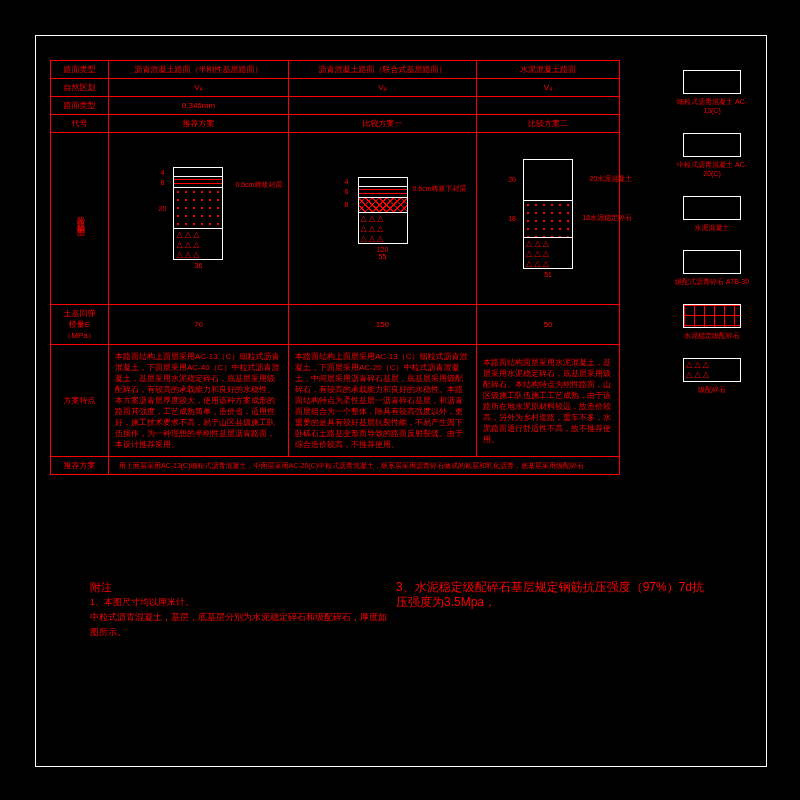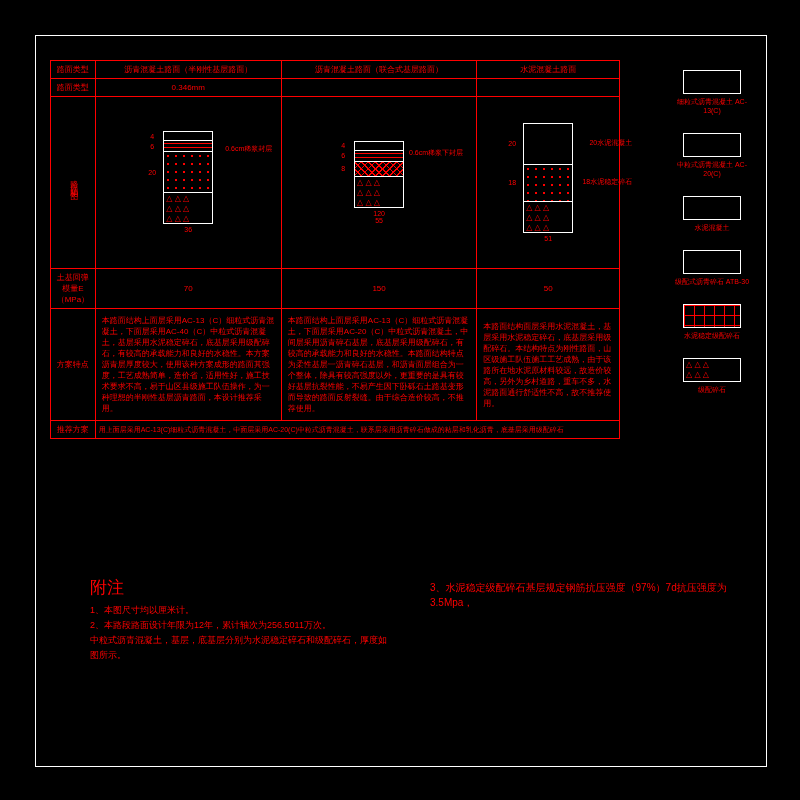--- a/index.html
+++ b/index.html
@@ -1,61 +1,73 @@
 <!DOCTYPE html>
 <html><head>
 <meta charset="utf-8">
 <style>
 body{margin:0;background:#000;font-family:"Microsoft YaHei",sans-serif;font-size:9px;color:#f00}
 .page{width:800px;height:800px;position:relative;background:#000}
 .frame{position:absolute;left:35px;top:35px;width:730px;height:730px;border:1px solid #fff}
 .table{position:absolute;left:50px;top:60px;width:570px;border-collapse:collapse}
-.table td,.table th{border:1px solid #f00;padding:3px 3px;text-align:center;color:#f00;font-weight:normal;font-size:8px}
+.table td,.table th{border:1px solid #f00;padding:3px 10px;text-align:center;color:#f00;font-weight:normal;font-size:8px}
 .hdr{height:16px}
 .figcell{height:165px;vertical-align:middle}
 .vlabel{writing-mode:vertical-rl;text-orientation:upright;letter-spacing:3px;font-size:8px}
 .layers{display:inline-block;position:relative}
 .layer{width:48px;border:1px solid #fff;border-top:none;position:relative;background:#000}
 .layer:first-child{border-top:1px solid #fff}
 .dim{position:absolute;left:-20px;top:0;bottom:0;width:16px;color:#f00;font-size:7px;display:flex;align-items:center;justify-content:center}
 .dimr{position:absolute;right:-60px;color:#f00;font-size:7px}
 .hatch-t{background-image:repeating-linear-gradient(0deg,transparent,transparent 3px,#f00 3px,#f00 4px)}
 .hatch-x{background-image:repeating-linear-gradient(45deg,transparent,transparent 4px,#f00 4px,#f00 5px),repeating-linear-gradient(-45deg,transparent,transparent 4px,#f00 4px,#f00 5px)}
 .hatch-d{background-image:radial-gradient(#f00 1px,transparent 1px);background-size:8px 8px}
 .hatch-tri{position:relative;overflow:hidden}
 .hatch-tri::before{content:"△ △ △\A△ △ △\A△ △ △\A△ △ △";white-space:pre;position:absolute;color:#f00;font-size:8px;line-height:10px;left:2px;top:1px}
 .desc{text-align:left !important;font-size:7px;line-height:11px;padding:6px !important;color:#fff}
 .legend{position:absolute;right:48px;top:70px;width:80px}
 .lgitem{margin-bottom:18px;text-align:center}
 .lgbox{width:56px;height:22px;border:1px solid #fff;margin:0 auto 3px;background:#000;position:relative;overflow:hidden}
 .lgtxt{font-size:7px;color:#f00;line-height:9px}
 .notes{position:absolute;left:90px;top:580px;width:300px;font-size:9px;color:#f00;line-height:15px}
-.notes2{position:absolute;left:430px;top:580px;width:320px;font-size:10px;color:#f00;line-height:15px}
-.ntitle{font-size:17px;margin-bottom:8px}
+.notes2{position:absolute;left:396px;top:580px;width:320px;font-size:12px;color:#f00;line-height:15px}
+.ntitle{font-size:11px;margin-bottom:0}
 .hatch-sq{background-image:linear-gradient(#f00 1px,transparent 1px),linear-gradient(90deg,#f00 1px,transparent 1px);background-size:10px 10px}
 </style>
 </head>
 <body>
 
 <div class="page">
 <div class="frame"></div>
 
 <table class="table">
 <tbody>
         <tr class="hdr">
           <th>路面类型</th>
           <td>沥青混凝土路面（半刚性基层路面）</td>
           <td>沥青混凝土路面（联合式基层路面）</td>
           <td>水泥混凝土路面</td>
         </tr>
 <tr class="hdr">
+          <th>自然区划</th>
+          <td>V₄</td>
+          <td>V₄</td>
+          <td>V₄</td>
+        </tr>
+<tr class="hdr">
           <th>路面类型</th>
           <td>0.346mm</td>
           <td></td>
           <td></td>
+        </tr>
+<tr class="hdr">
+          <th>代号</th>
+          <td>推荐方案</td>
+          <td>比较方案一</td>
+          <td>比较方案二</td>
         </tr>
 <tr>
 <th class="figcell"><span class="vlabel">路面结构图</span></th>
 <td class="figcell">
  <div class="layers">
   <div class="layer" style="height:8px">
                 <span class="dim">4</span>
               </div>
   <div class="layer hatch-t" style="height:10px">
                 <span class="dim">6</span>
@@ -144,20 +156,19 @@
       </div>
  <div class="lgitem">
         <div class="lgbox hatch-tri"></div>
         <div class="lgtxt">级配碎石</div>
       </div>
 </div>
 
 <div class="notes">
  <div class="ntitle">附注</div>
  <div>1、本图尺寸均以厘米计。</div>
- <div>2、本路段路面设计年限为12年，累计轴次为256.5011万次。</div>
  <div>   中粒式沥青混凝土，基层，底基层分别为水泥稳定碎石和级配碎石，厚度如图所示。</div>
 </div>
 <div class="notes2">
  <div>3、水泥稳定级配碎石基层规定钢筋抗压强度（97%）7d抗压强度为3.5Mpa，</div>
 </div>
 
 </div>
 
 </body></html>

